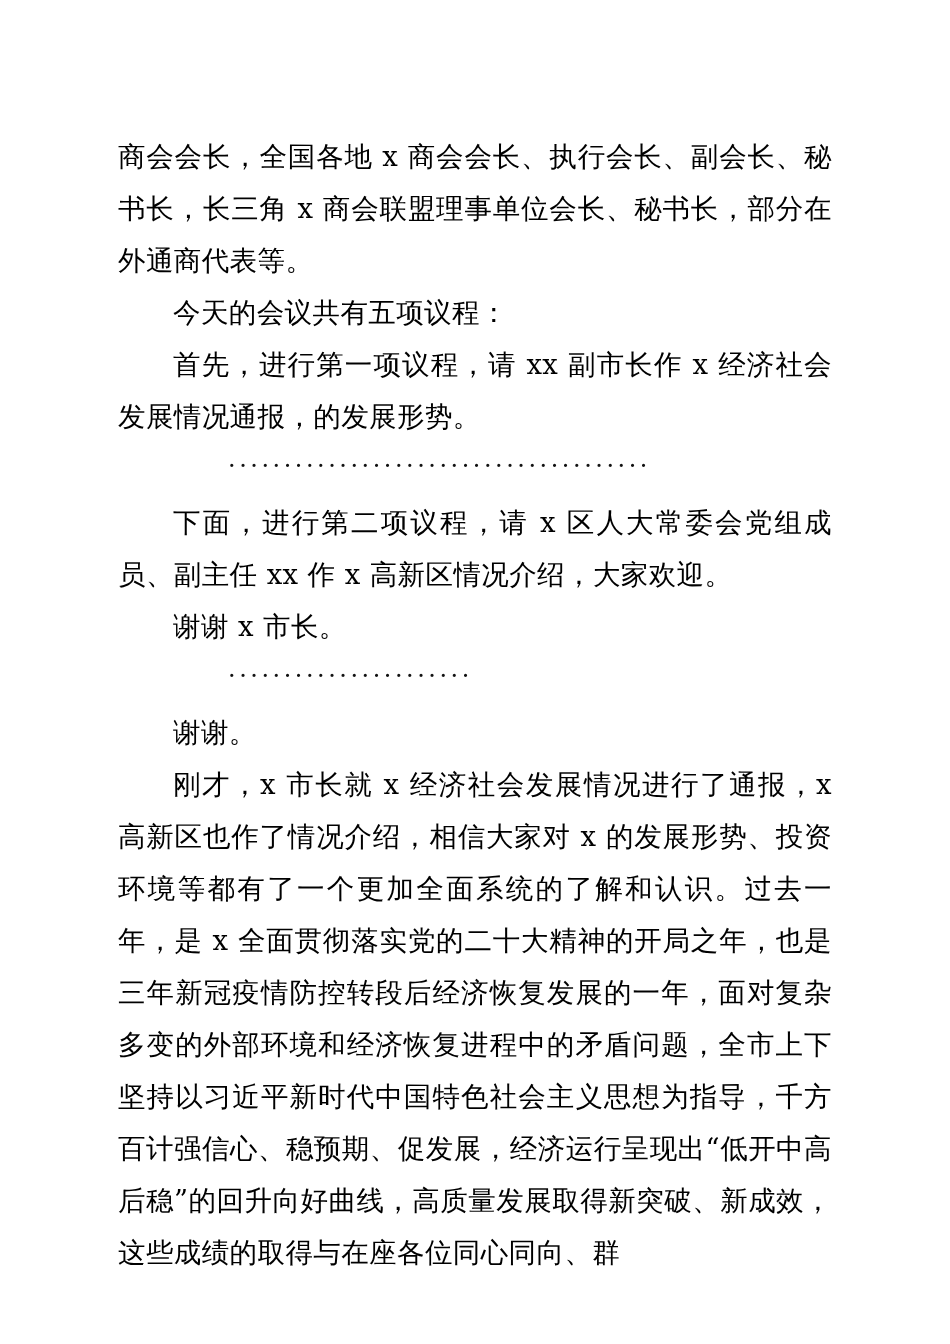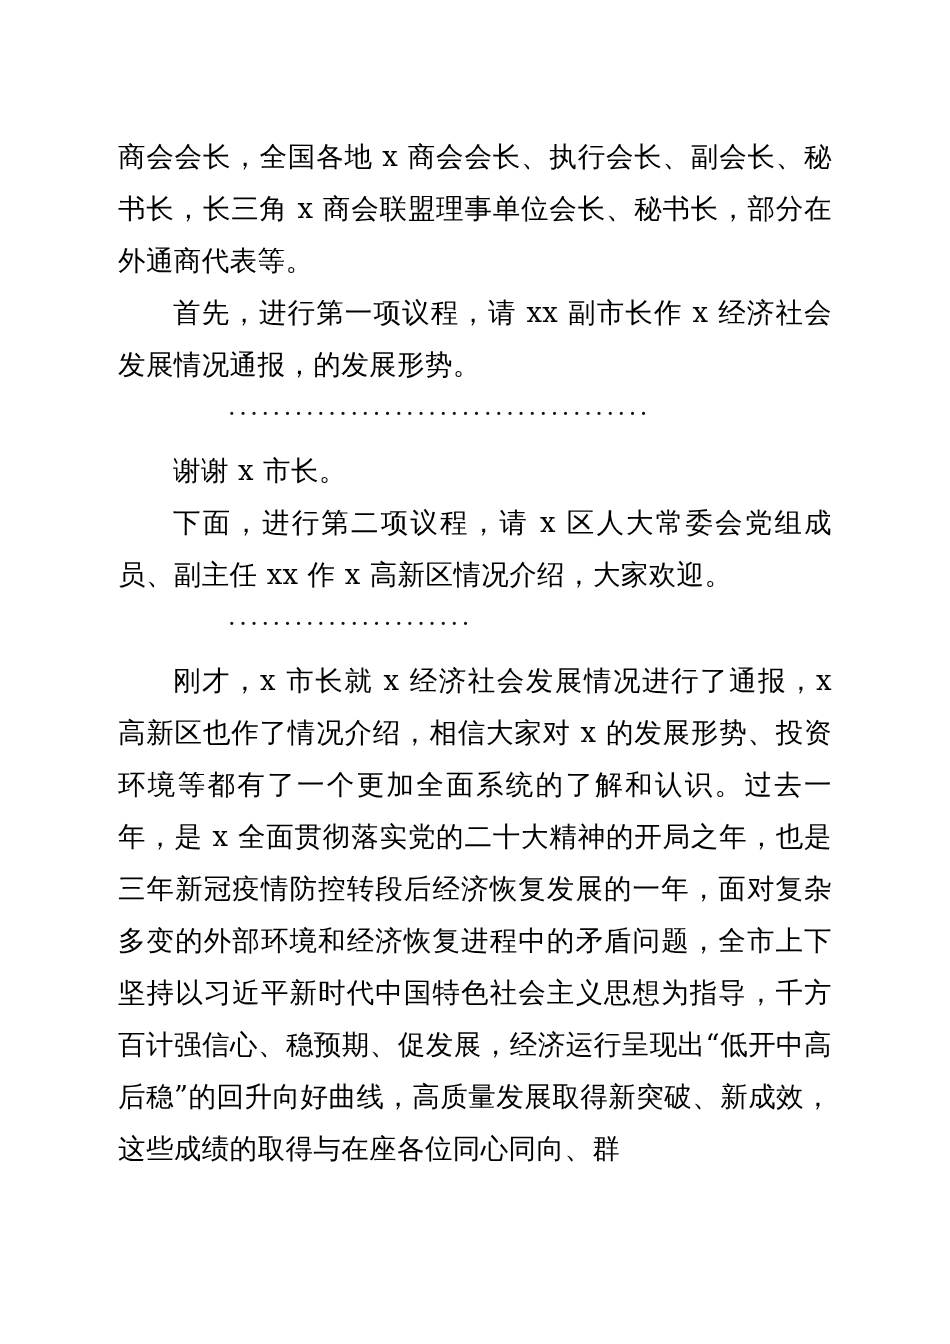--- a/index.html
+++ b/index.html
@@ -51,20 +51,22 @@
     position: relative;
     top: -4px;
   }
 </style>
 </head>
 <body>
 
 <div class="page">
   <div class="doc-body">
     <p class="para no-indent">商会会长，全国各地 x 商会会长、执行会长、副会长、秘书长，长三角 x 商会联盟理事单位会长、秘书长，部分在外通商代表等。</p>
+    <p class="para">今天的会议共有五项议程：</p>
     <p class="para">首先，进行第一项议程，请 xx 副市长作 x 经济社会发展情况通报，的发展形势。</p>
     <p class="dots-line"><span class="dots">······································</span></p>
+    <p class="para">下面，进行第二项议程，请 x 区人大常委会党组成员、副主任 xx 作 x 高新区情况介绍，大家欢迎。</p>
     <p class="para">谢谢 x 市长。</p>
-    <p class="para">下面，进行第二项议程，请 x 区人大常委会党组成员、副主任 xx 作 x 高新区情况介绍，大家欢迎。</p>
     <p class="dots-line"><span class="dots">······················</span></p>
+    <p class="para">谢谢。</p>
     <p class="para">刚才，x 市长就 x 经济社会发展情况进行了通报，x 高新区也作了情况介绍，相信大家对 x 的发展形势、投资环境等都有了一个更加全面系统的了解和认识。过去一年，是 x 全面贯彻落实党的二十大精神的开局之年，也是三年新冠疫情防控转段后经济恢复发展的一年，面对复杂多变的外部环境和经济恢复进程中的矛盾问题，全市上下坚持以习近平新时代中国特色社会主义思想为指导，千方百计强信心、稳预期、促发展，经济运行呈现出“低开中高后稳”的回升向好曲线，高质量发展取得新突破、新成效，这些成绩的取得与在座各位同心同向、群</p>
   </div>
 </div>
 
 </body></html>

